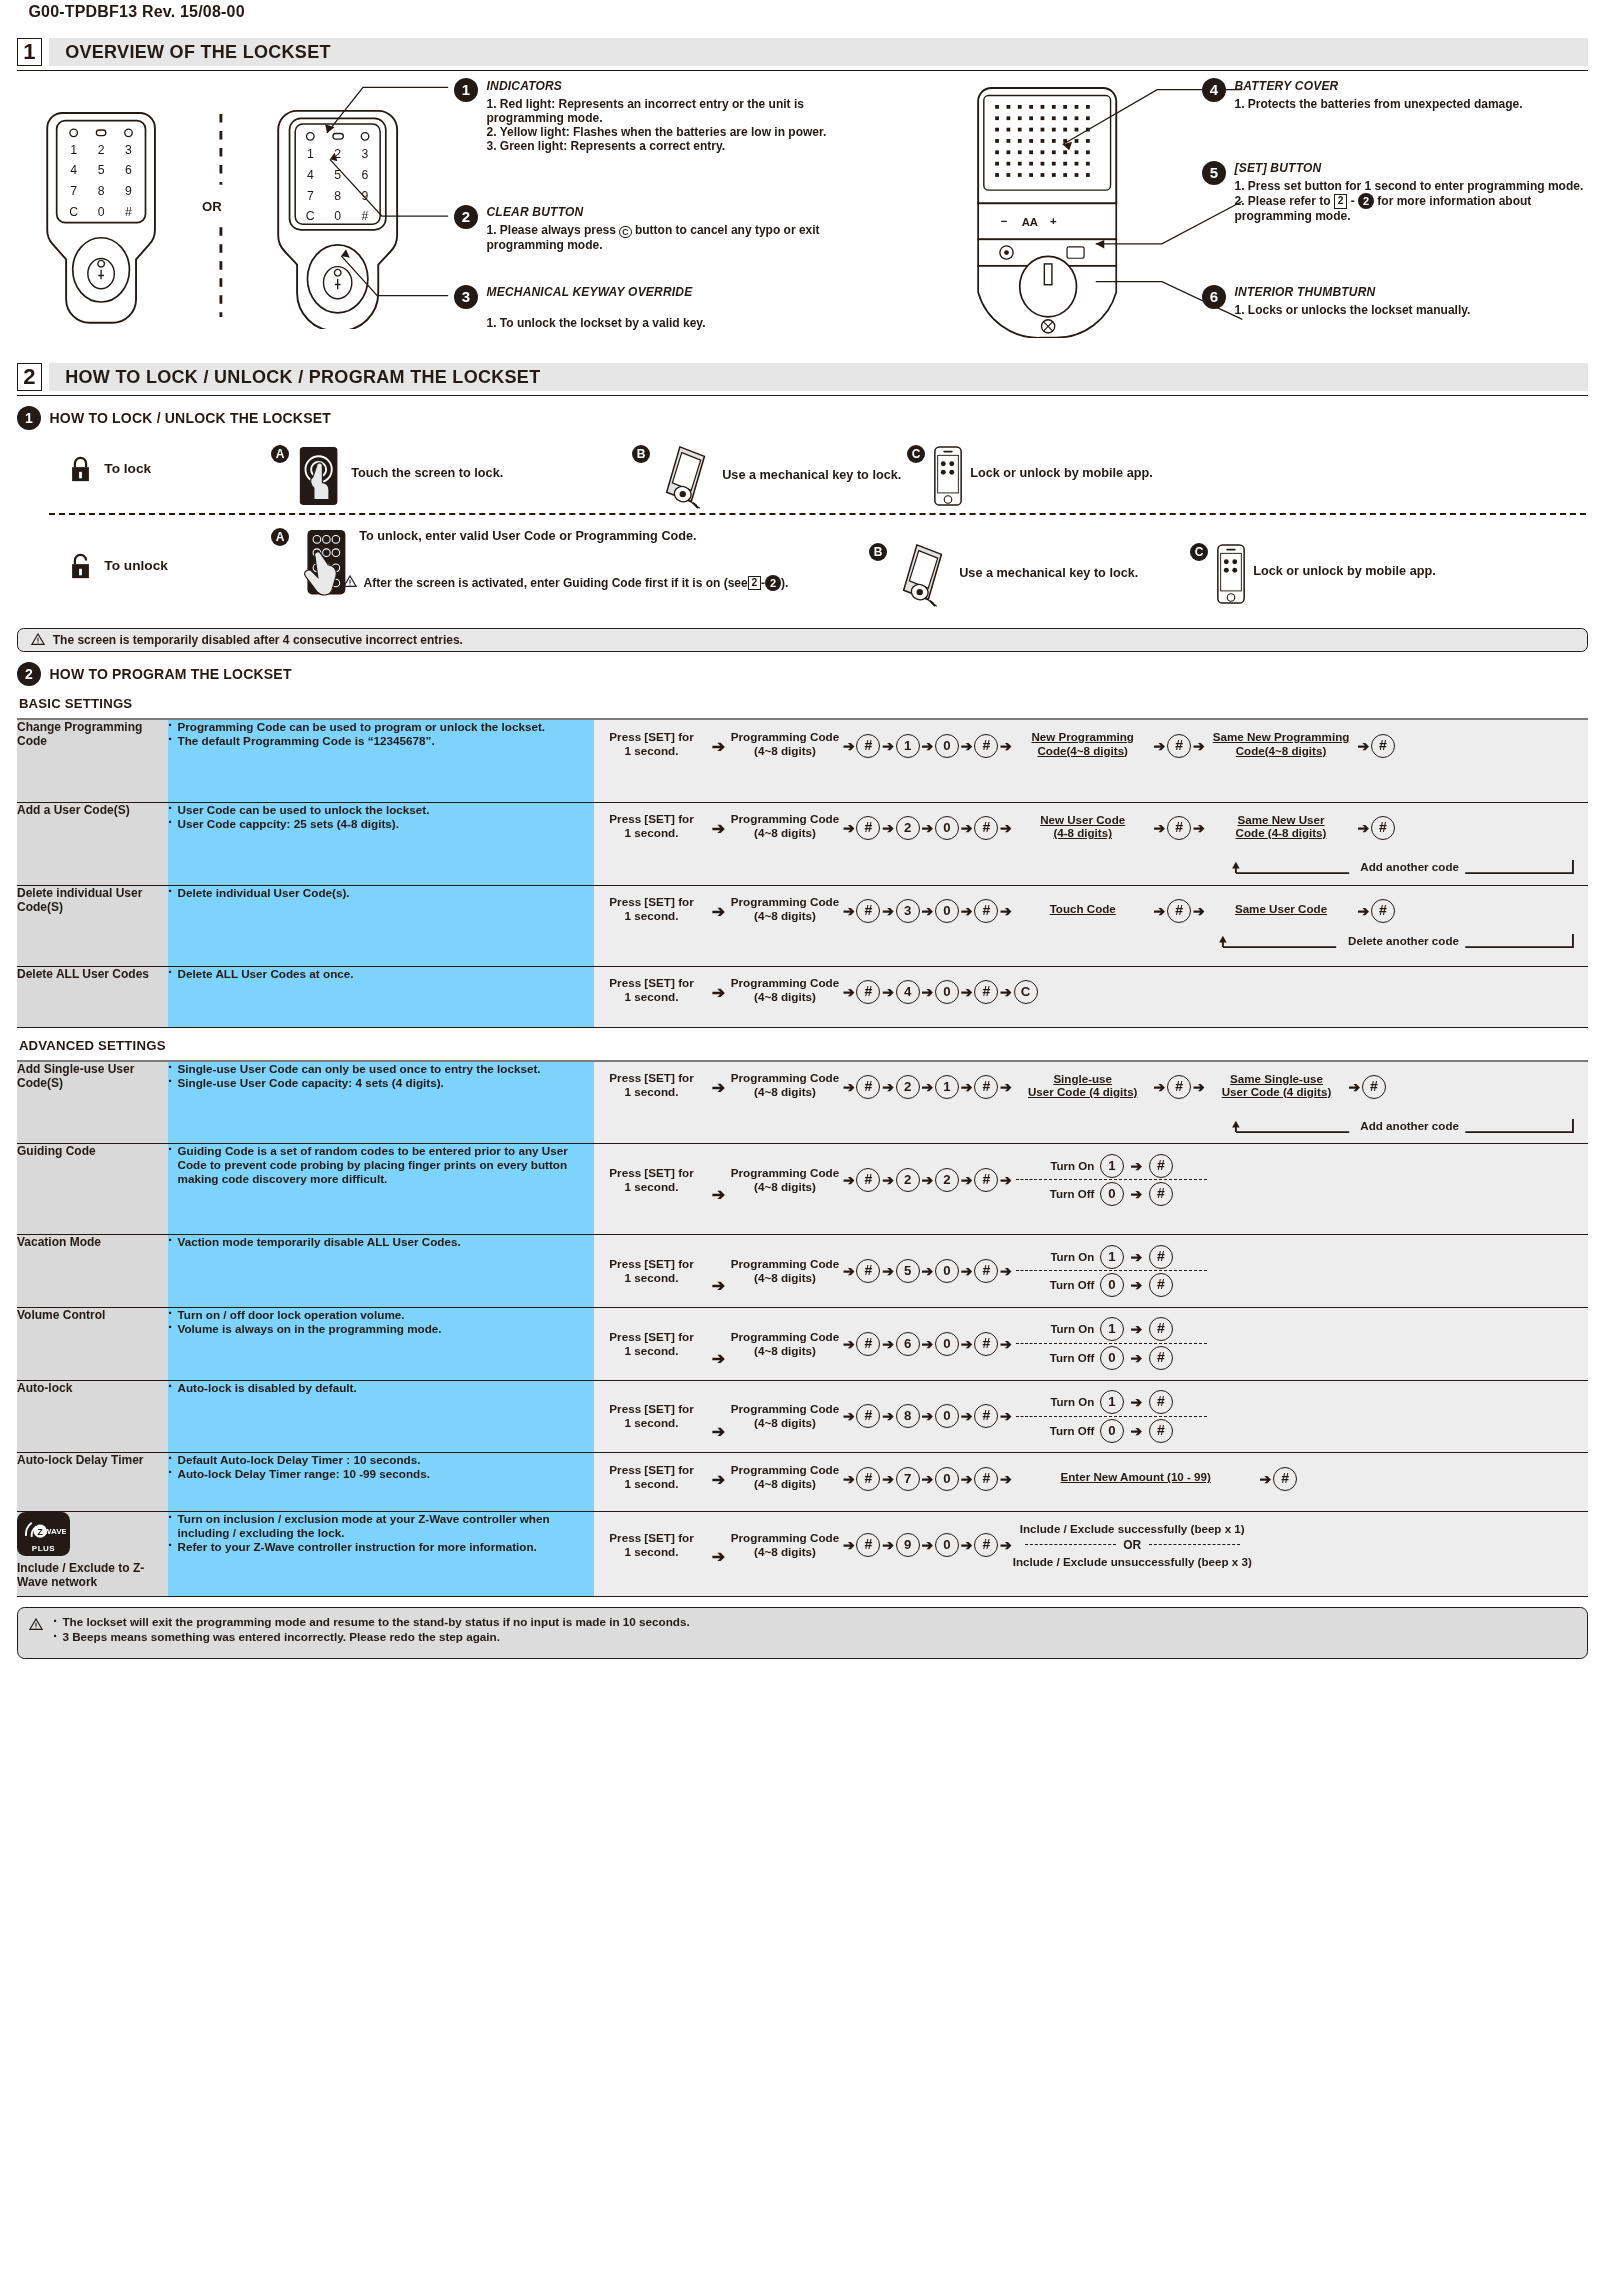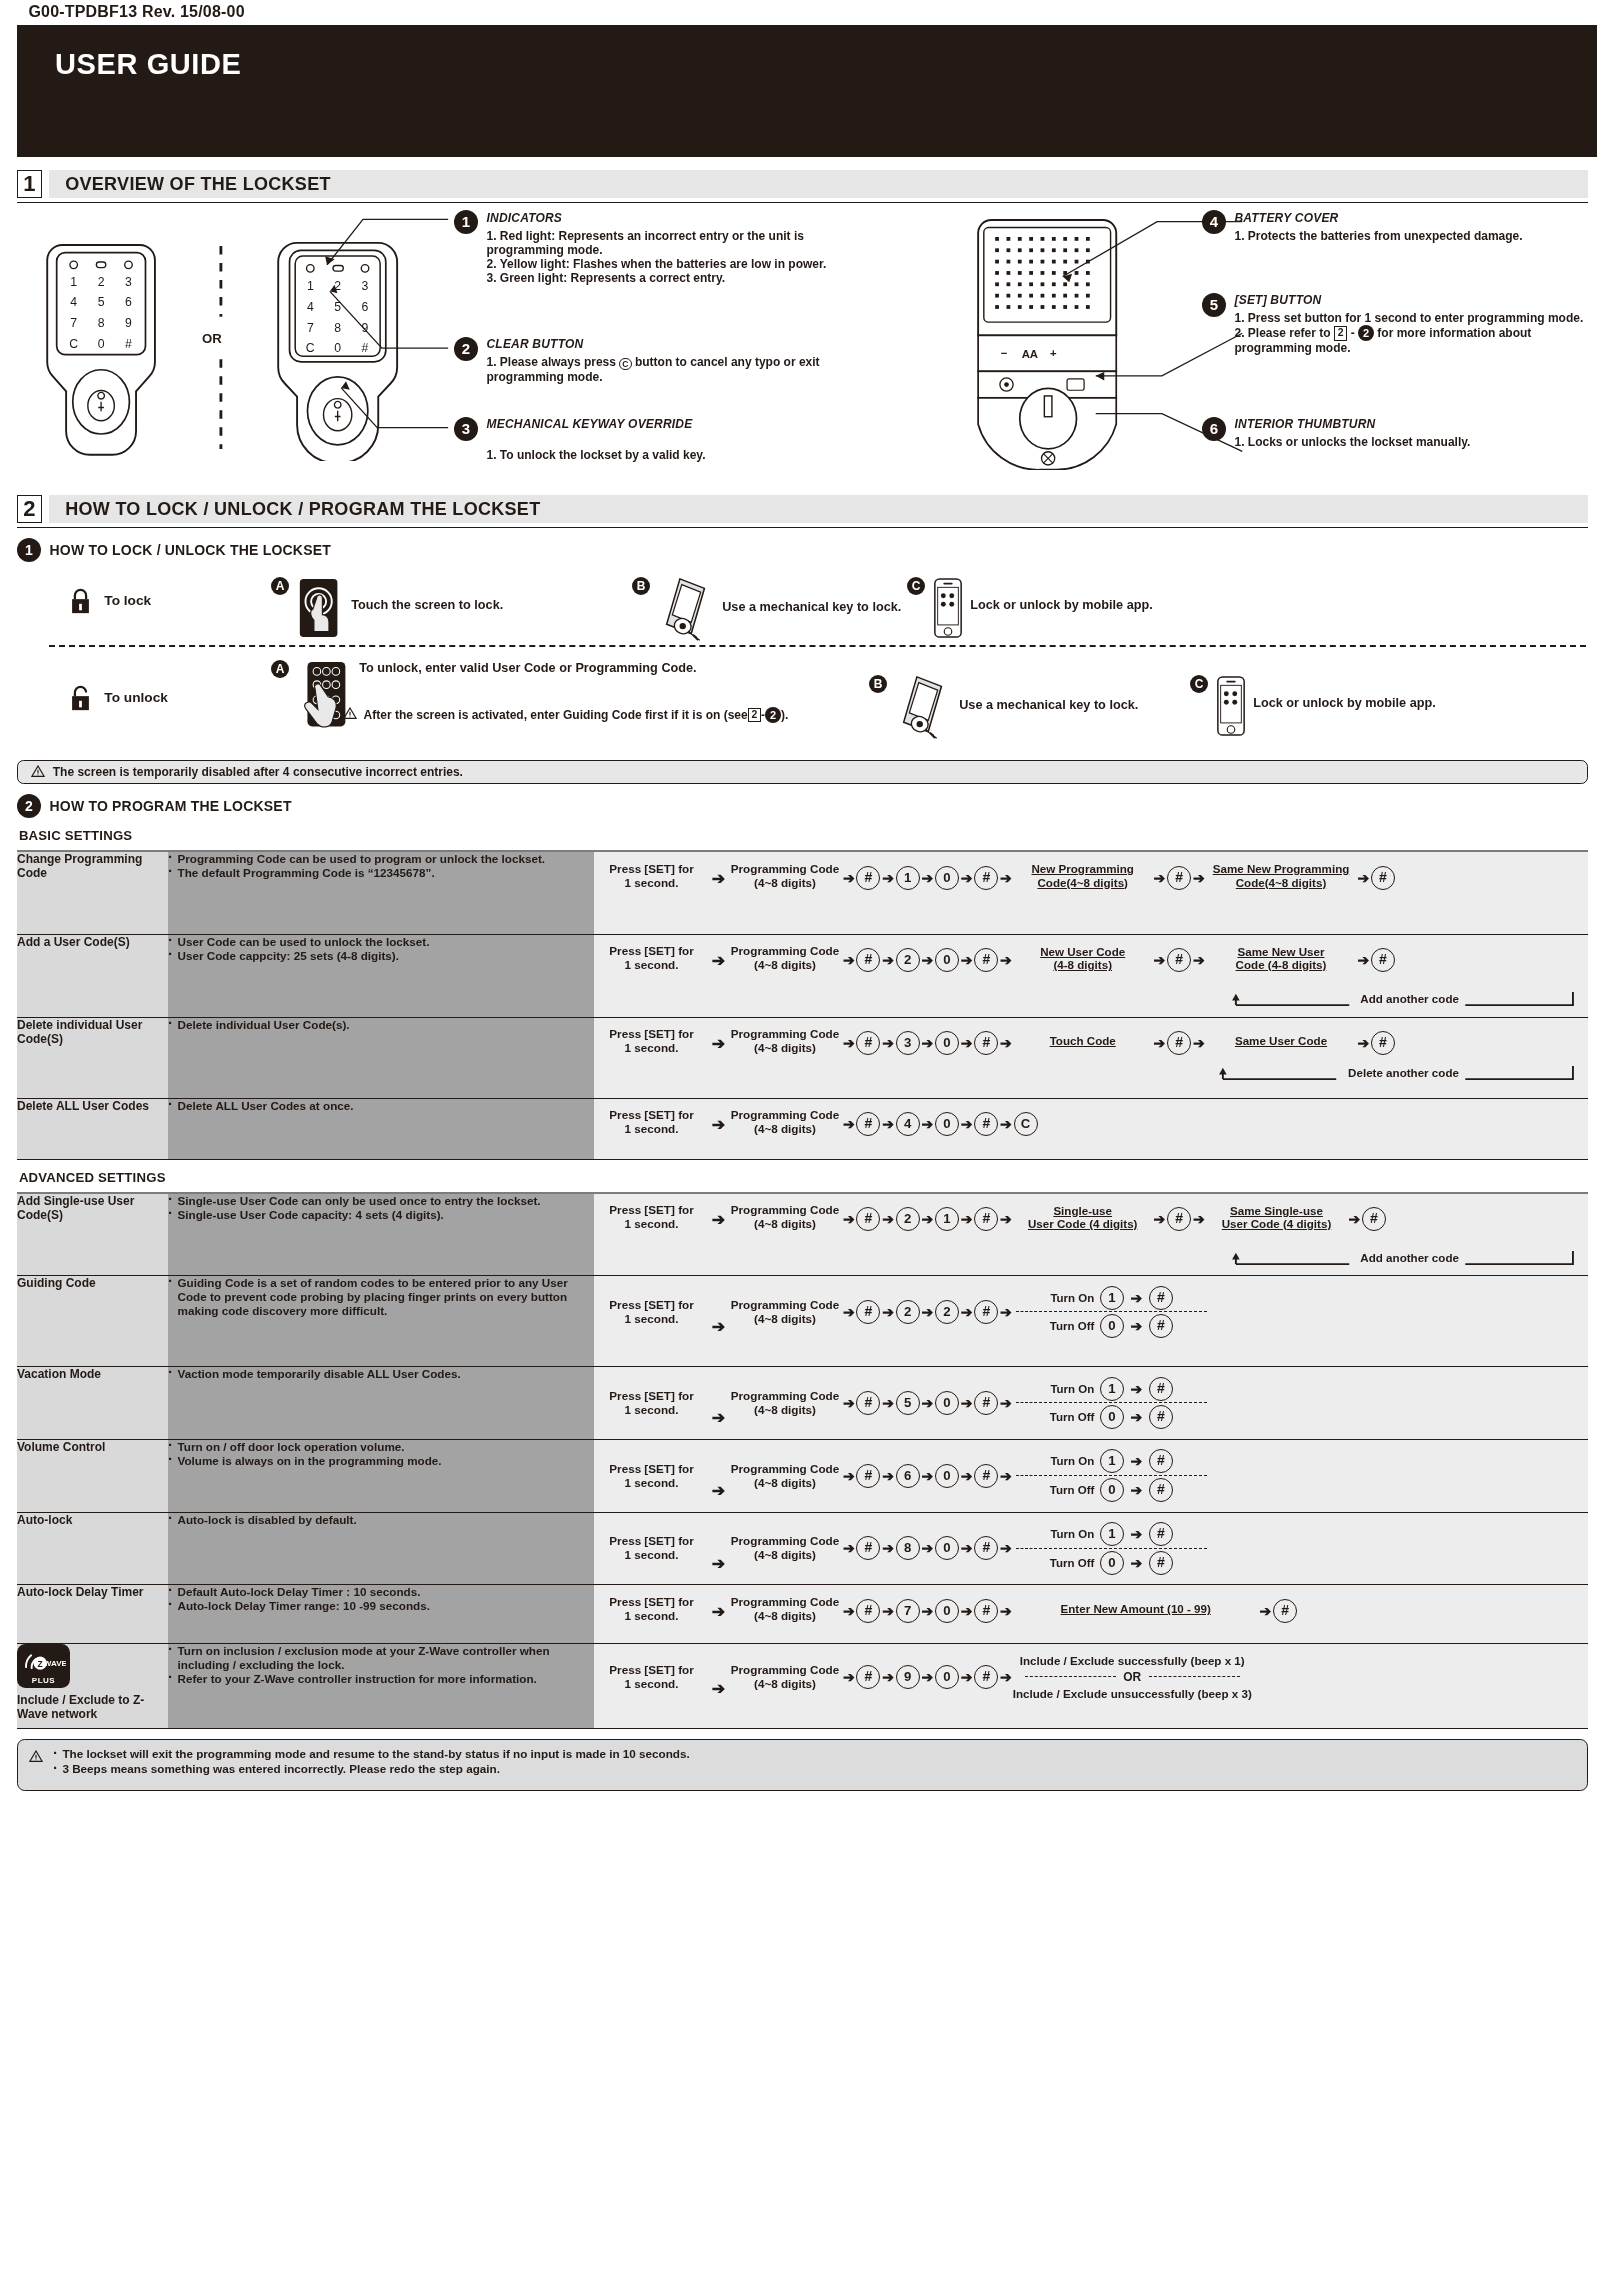--- a/index.html
+++ b/index.html
@@ -93,21 +93,21 @@
   }
   .wtri { width: 14px; height: 12.3px; flex: 0 0 14px; }
 
   
   .grouplabel { font-size: 13.2px; font-weight: 700; margin: 10.4px 0 6.6px 1.9px; letter-spacing: 0.2px; }
   .ptable { width: 100%; border-collapse: collapse; border-top: 2.8px solid #7c7c7c; }
   .ptable td { vertical-align: top; border-bottom: 1.1px solid #231a16; padding: 0; }
   .ptable tr:last-child td { border-bottom: 1.1px solid #231a16; }
   .c-name { width: 151px; background: #d9d9d9; padding: 8.5px 5.7px 8.5px 9.5px; }
   .c-name .nm { font-size: 12px; font-weight: 700; line-height: 14px; }
-  .c-desc { width: 426px; background: #a3a3a3; padding: 8.5px 9.5px 8.5px 9.5px; }
+  .c-desc { width: 426px; background: #7dd3fc; padding: 8.5px 9.5px 8.5px 9.5px; }
   .c-desc ul { list-style: none; }
   .c-desc li { font-size: 11.7px; font-weight: 700; line-height: 14px; padding-left: 9.5px; position: relative; }
   .c-desc li:before { content: "·"; position: absolute; left: 0; font-size: 15px; top: -1.9px; }
   .c-steps { background: #ededed; padding: 0; position: relative; }
 
   .stepgrid { display: flex; align-items: center; height: 100%; padding: 9.5px 5.7px 9.5px 0; }
   .press { width: 115px; text-align: center; font-size: 11.7px; font-weight: 700; line-height: 14px; flex: 0 0 115px; }
   .arr { font-size: 16px; font-weight: 700; padding: 0 2.8px; line-height: 1; }
   .arr.down { align-self: flex-end; padding-bottom: 2.8px; }
   .pcode { width: 114px; text-align: center; font-size: 11.7px; font-weight: 700; line-height: 14px; flex: 0 0 114px; }
@@ -147,23 +147,20 @@
   .footnote ul { list-style: none; }
   .footnote li { font-size: 11.7px; font-weight: 700; line-height: 15px; padding-left: 9.5px; position: relative; }
   .footnote li:before { content: "·"; position: absolute; left: 0; font-size: 15px; top: -1.9px; }
 </style>
 </head>
 <body>
 
 <div class="page">
 
   <div class="docref">G00-TPDBF13   Rev. 15/08-00</div>
-  <div class="titlebar">
-    <div class="t">USER GUIDE</div>
-  </div>
 
   <div class="secbar">
     <div class="secnum">1</div>
     <div class="secttl">OVERVIEW OF THE LOCKSET</div>
   </div>
   <div class="hr-thin"></div>
 
   <div class="overview">
 
     <svg class="draw" style="left:17px; top:36px;" width="137" height="218" viewBox="0 0 145 230">

